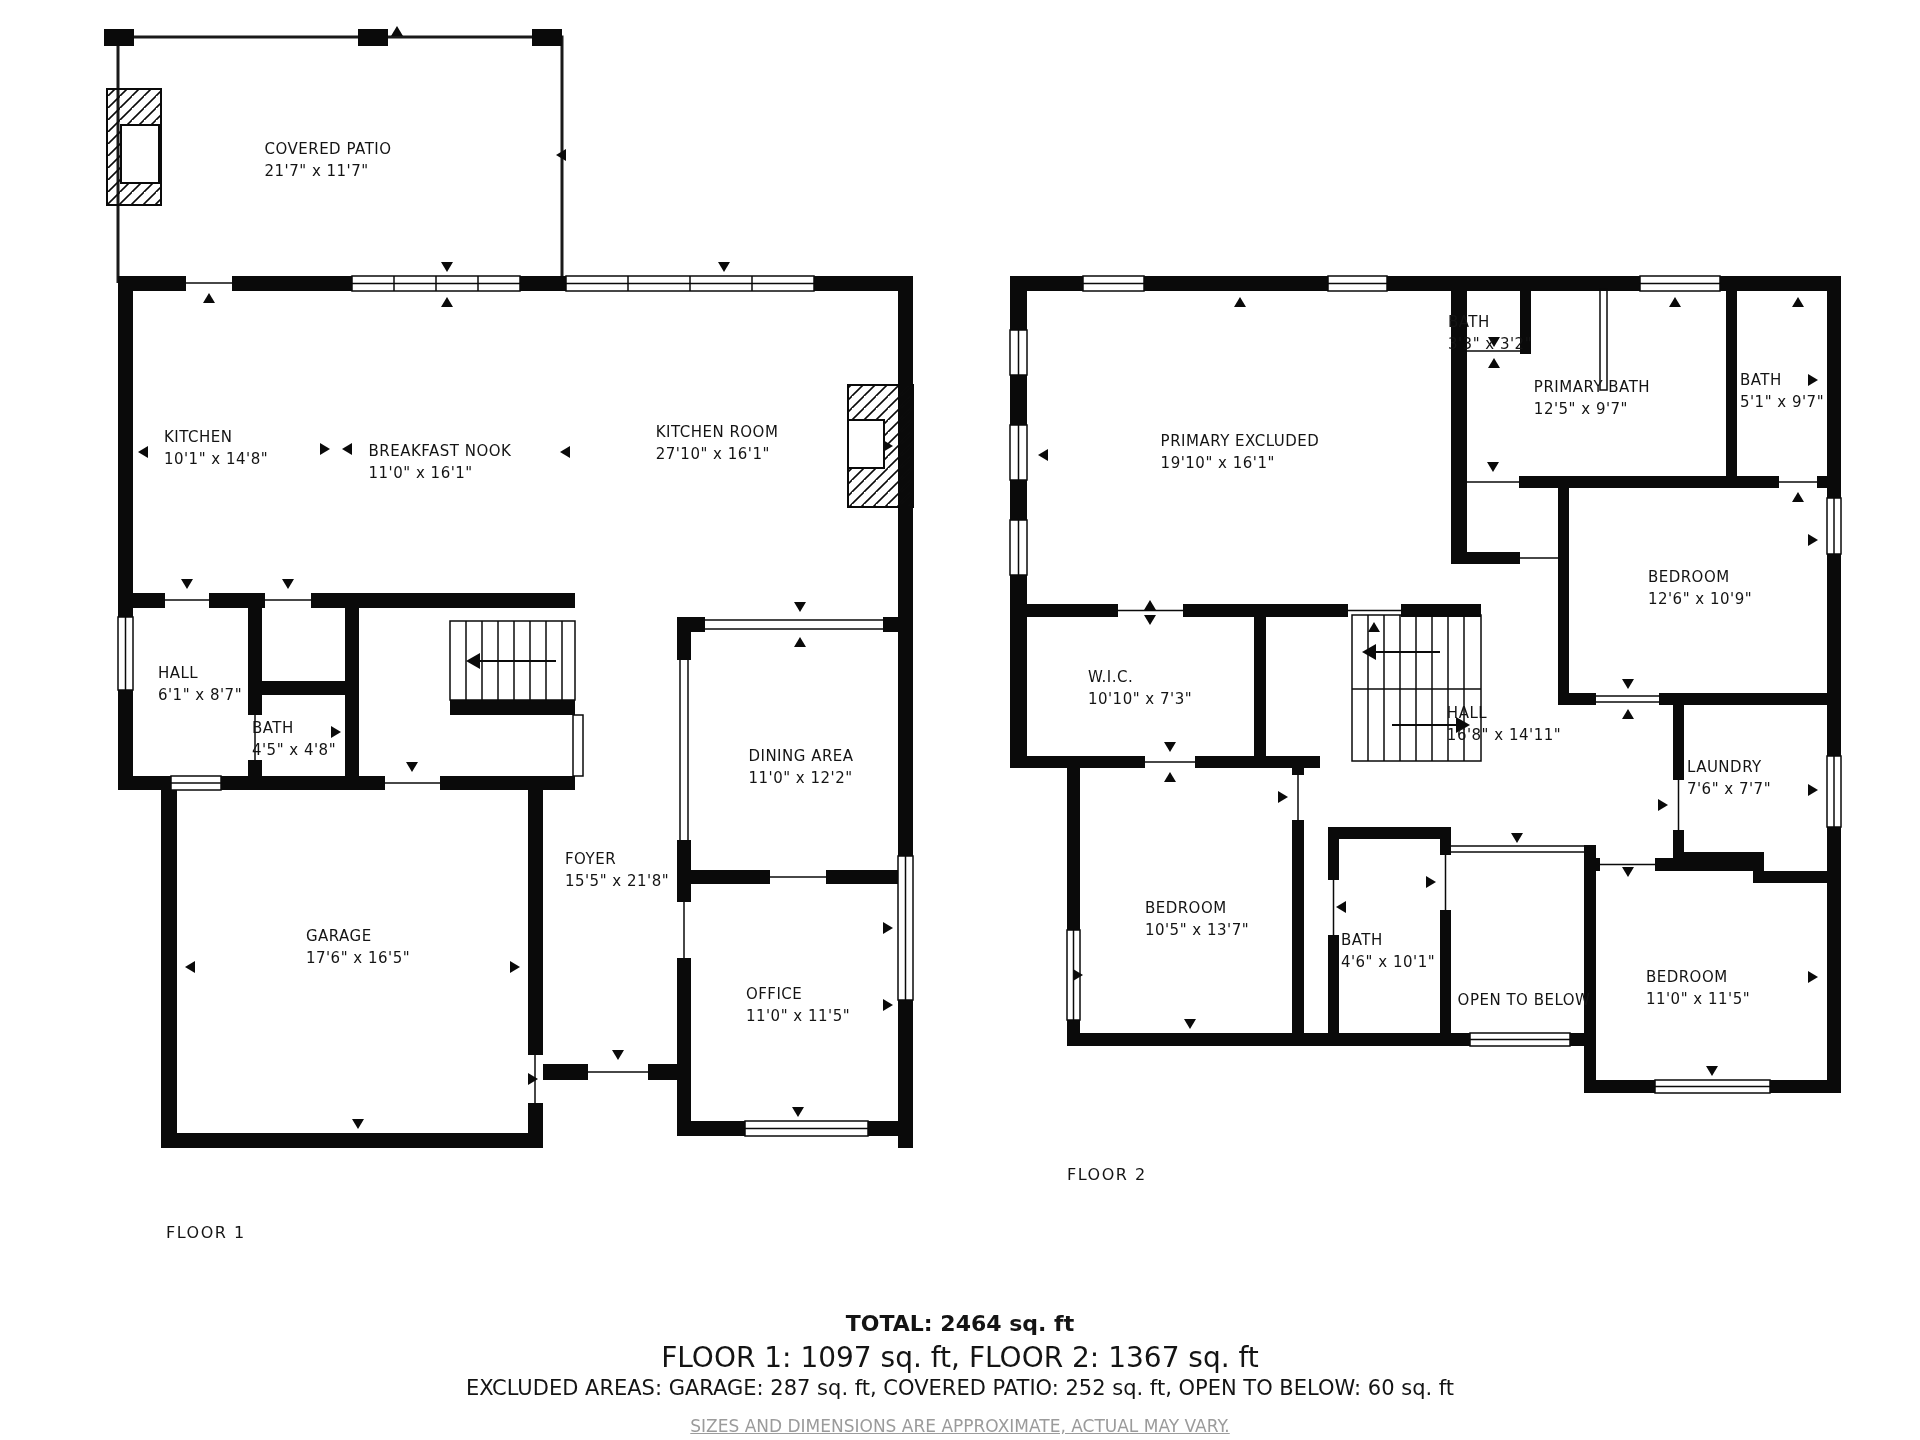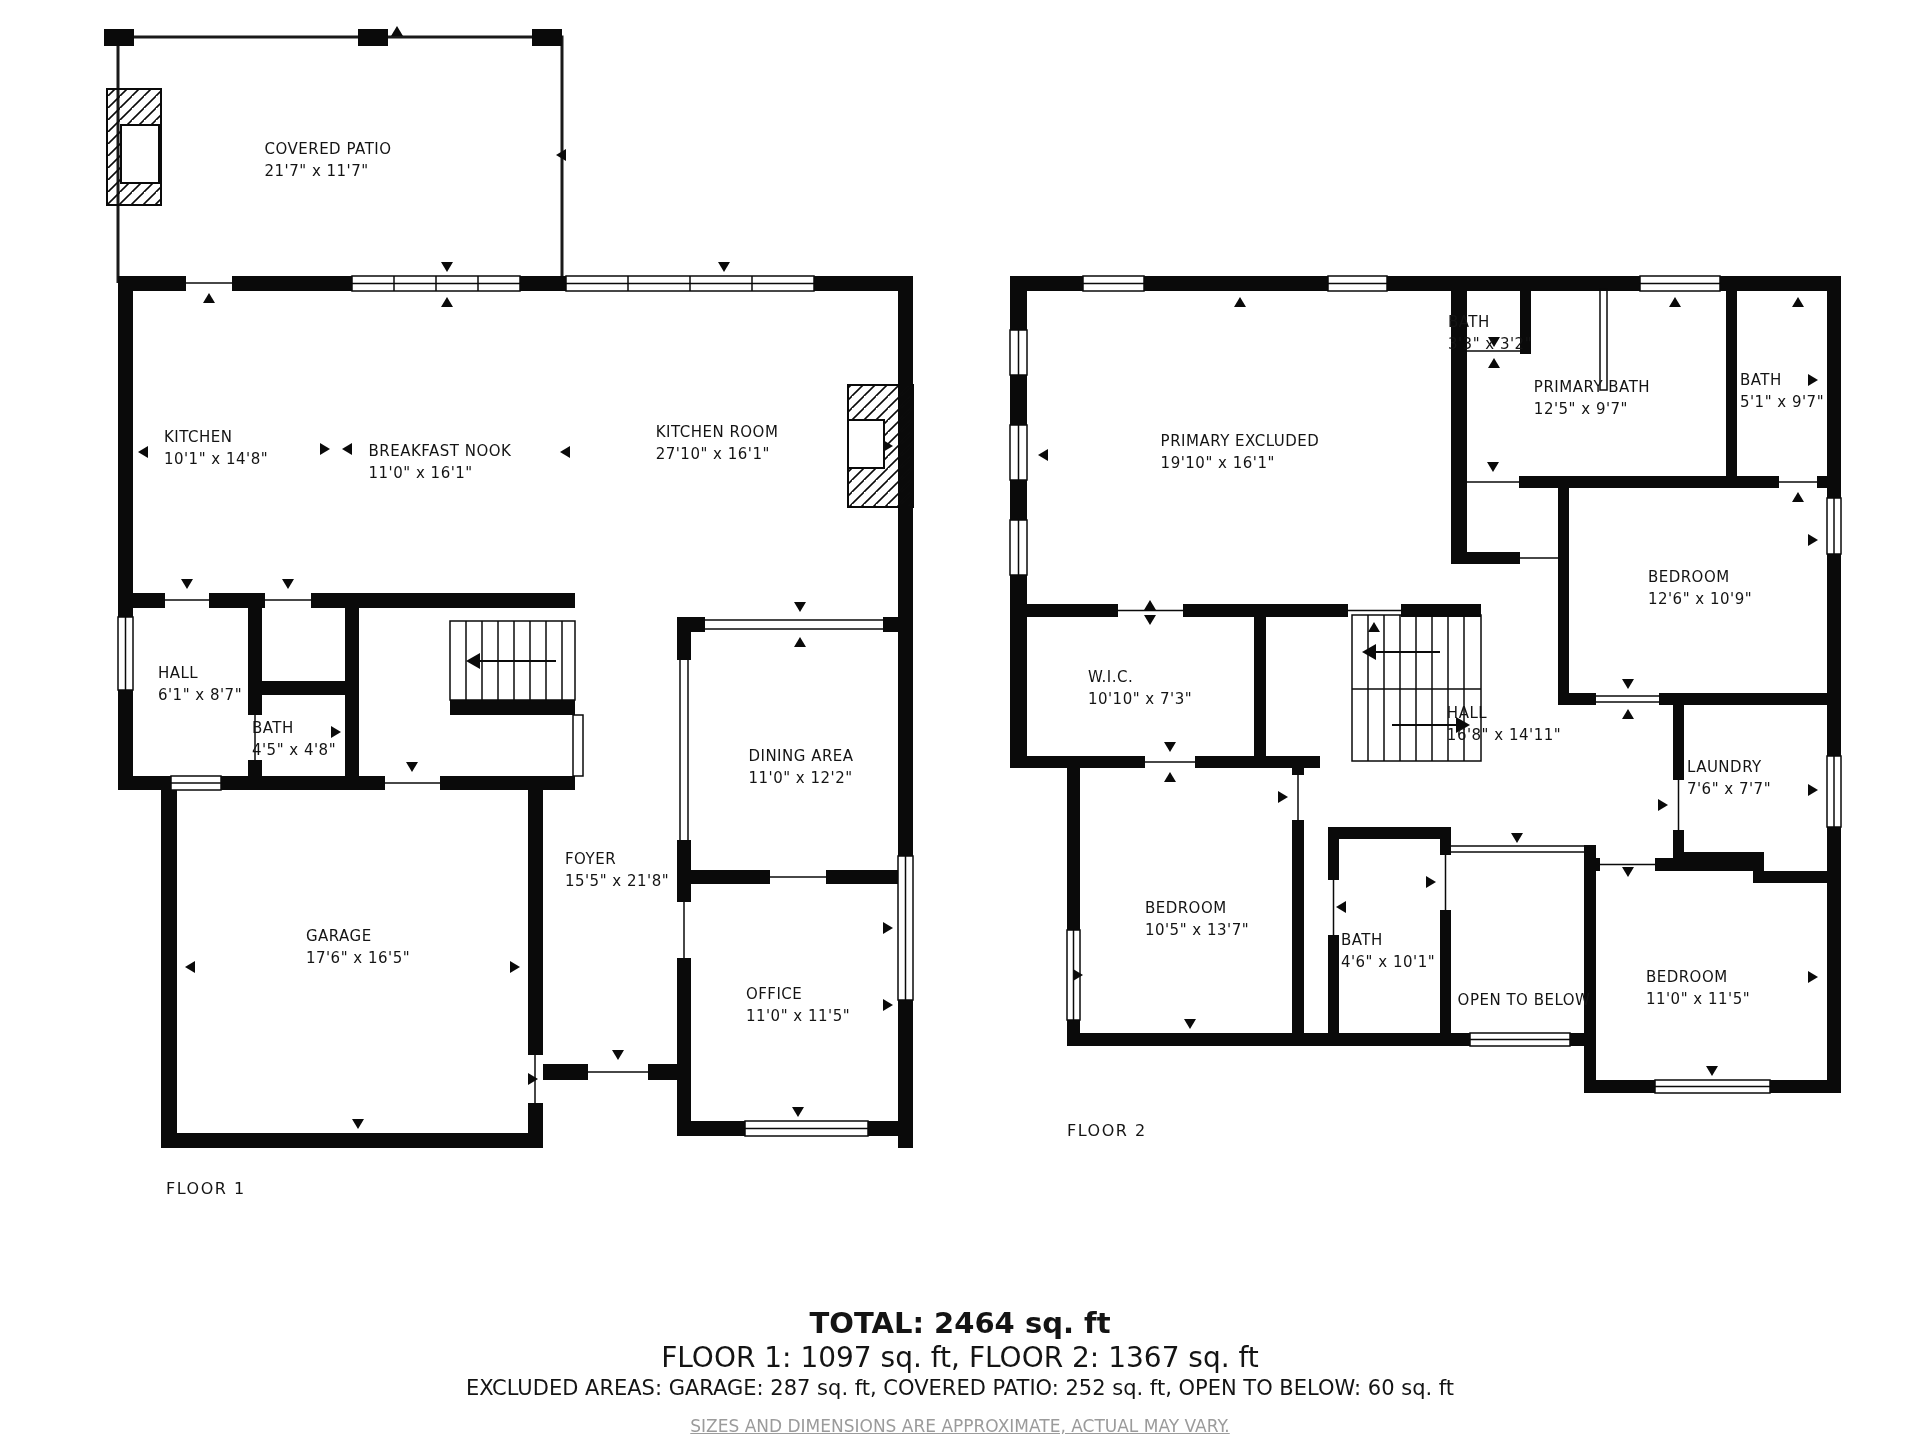--- a/index.html
+++ b/index.html
@@ -12,23 +12,23 @@
   .tl{stroke:#0a0a0a;stroke-width:1.5;fill:none;}
   .tl2{stroke:#0a0a0a;stroke-width:2;fill:none;}
   .patio{fill:none;stroke:#1a1a1a;stroke-width:3;}
   .hatchbox{fill:url(#hatch);stroke:#0a0a0a;stroke-width:2;}
   .firebox{fill:#ffffff;stroke:#0a0a0a;stroke-width:2;}
   .arr{fill:#0a0a0a;}
   .labels{position:absolute;inset:0;}
   .room-label{position:absolute;transform:translate(-50%,-50%);text-align:left;
     font-size:15px;line-height:22px;color:#141414;letter-spacing:.5px;white-space:nowrap;}
   .room-label span{display:block;}
-  .floor-title{position:absolute;transform:translate(0,-50%);font-size:16px;letter-spacing:1.5px;color:#141414;white-space:nowrap;}
+  .floor-title{position:absolute;transform:translate(0,-50%);font-size:16px;letter-spacing:1.5px;color:#141414;white-space:nowrap;margin-top:44px;}
   .summary-line{position:absolute;left:960px;transform:translate(-50%,-50%);white-space:nowrap;color:#141414;}
-  .s-total{font-size:29px;font-weight:bold;}
+  .s-total{font-size:22px;font-weight:bold;}
   .s-floors{font-size:28px;}
   .s-excluded{font-size:21px;}
   .s-disclaimer{font-size:17px;color:#9b9b9b;text-decoration:underline;}
 </style>
 </head>
 <body>
 
 <div class="page">
 
 <svg class="plan" viewBox="0 0 1920 1440">

